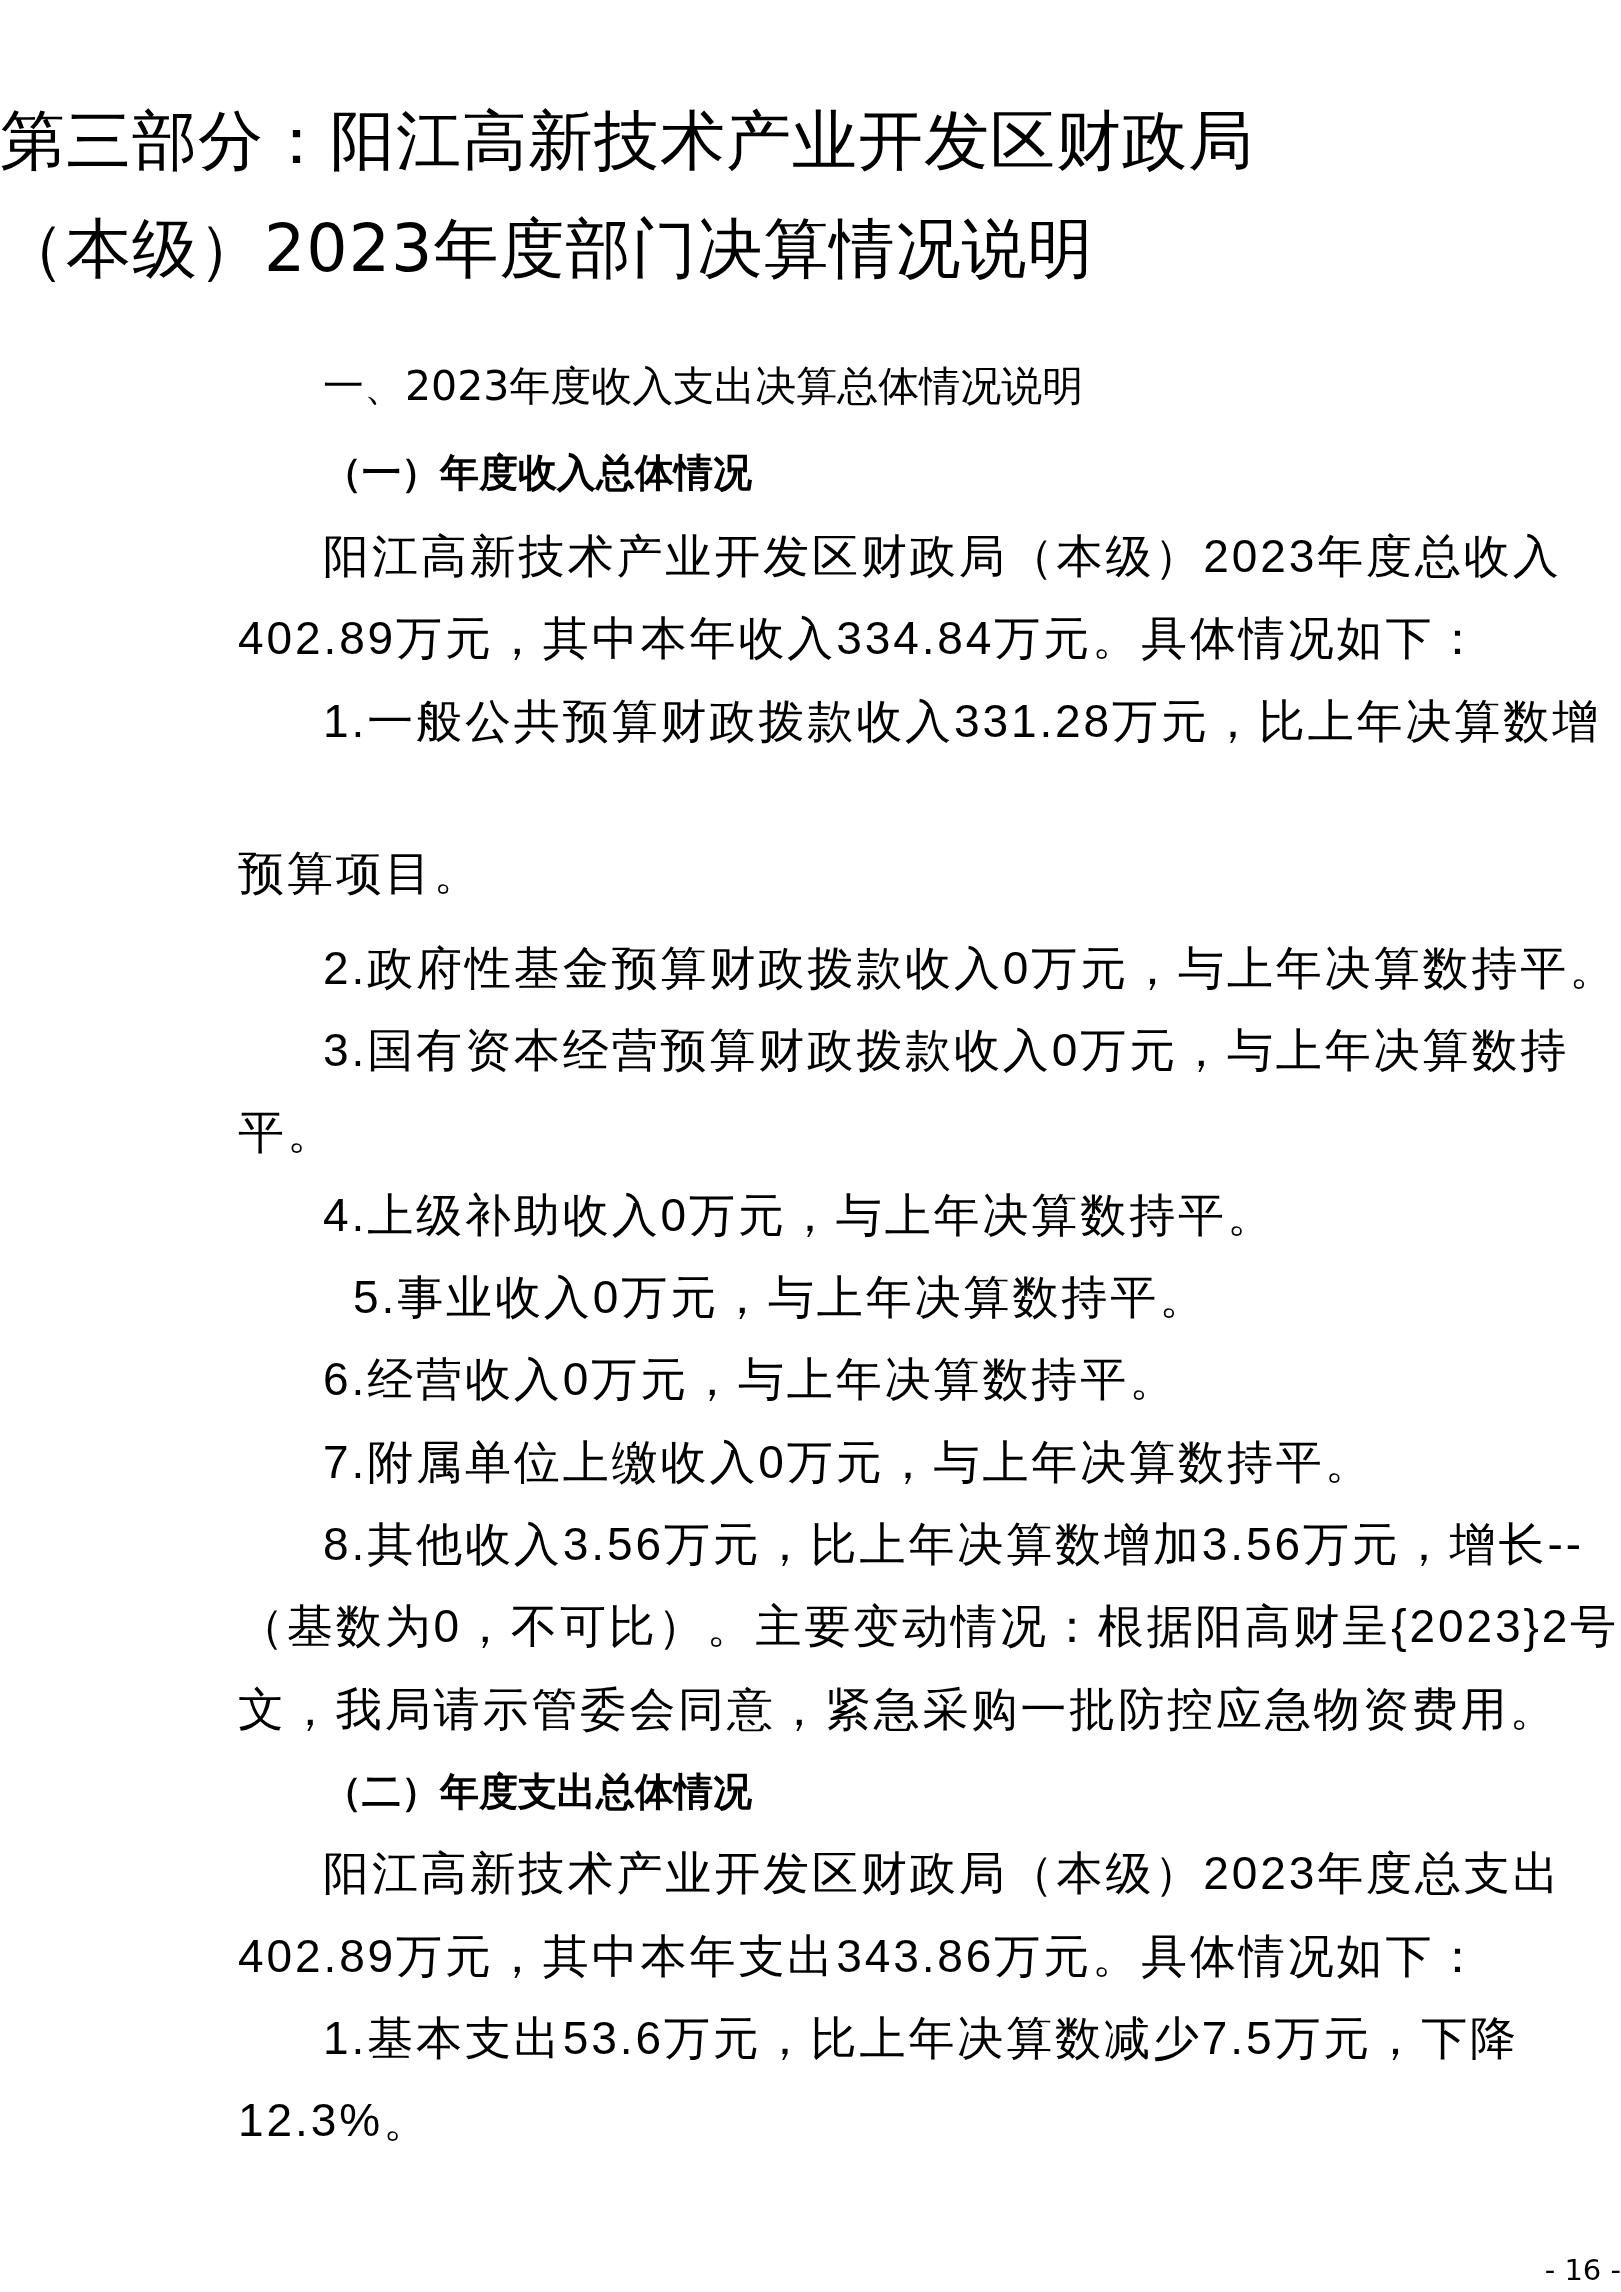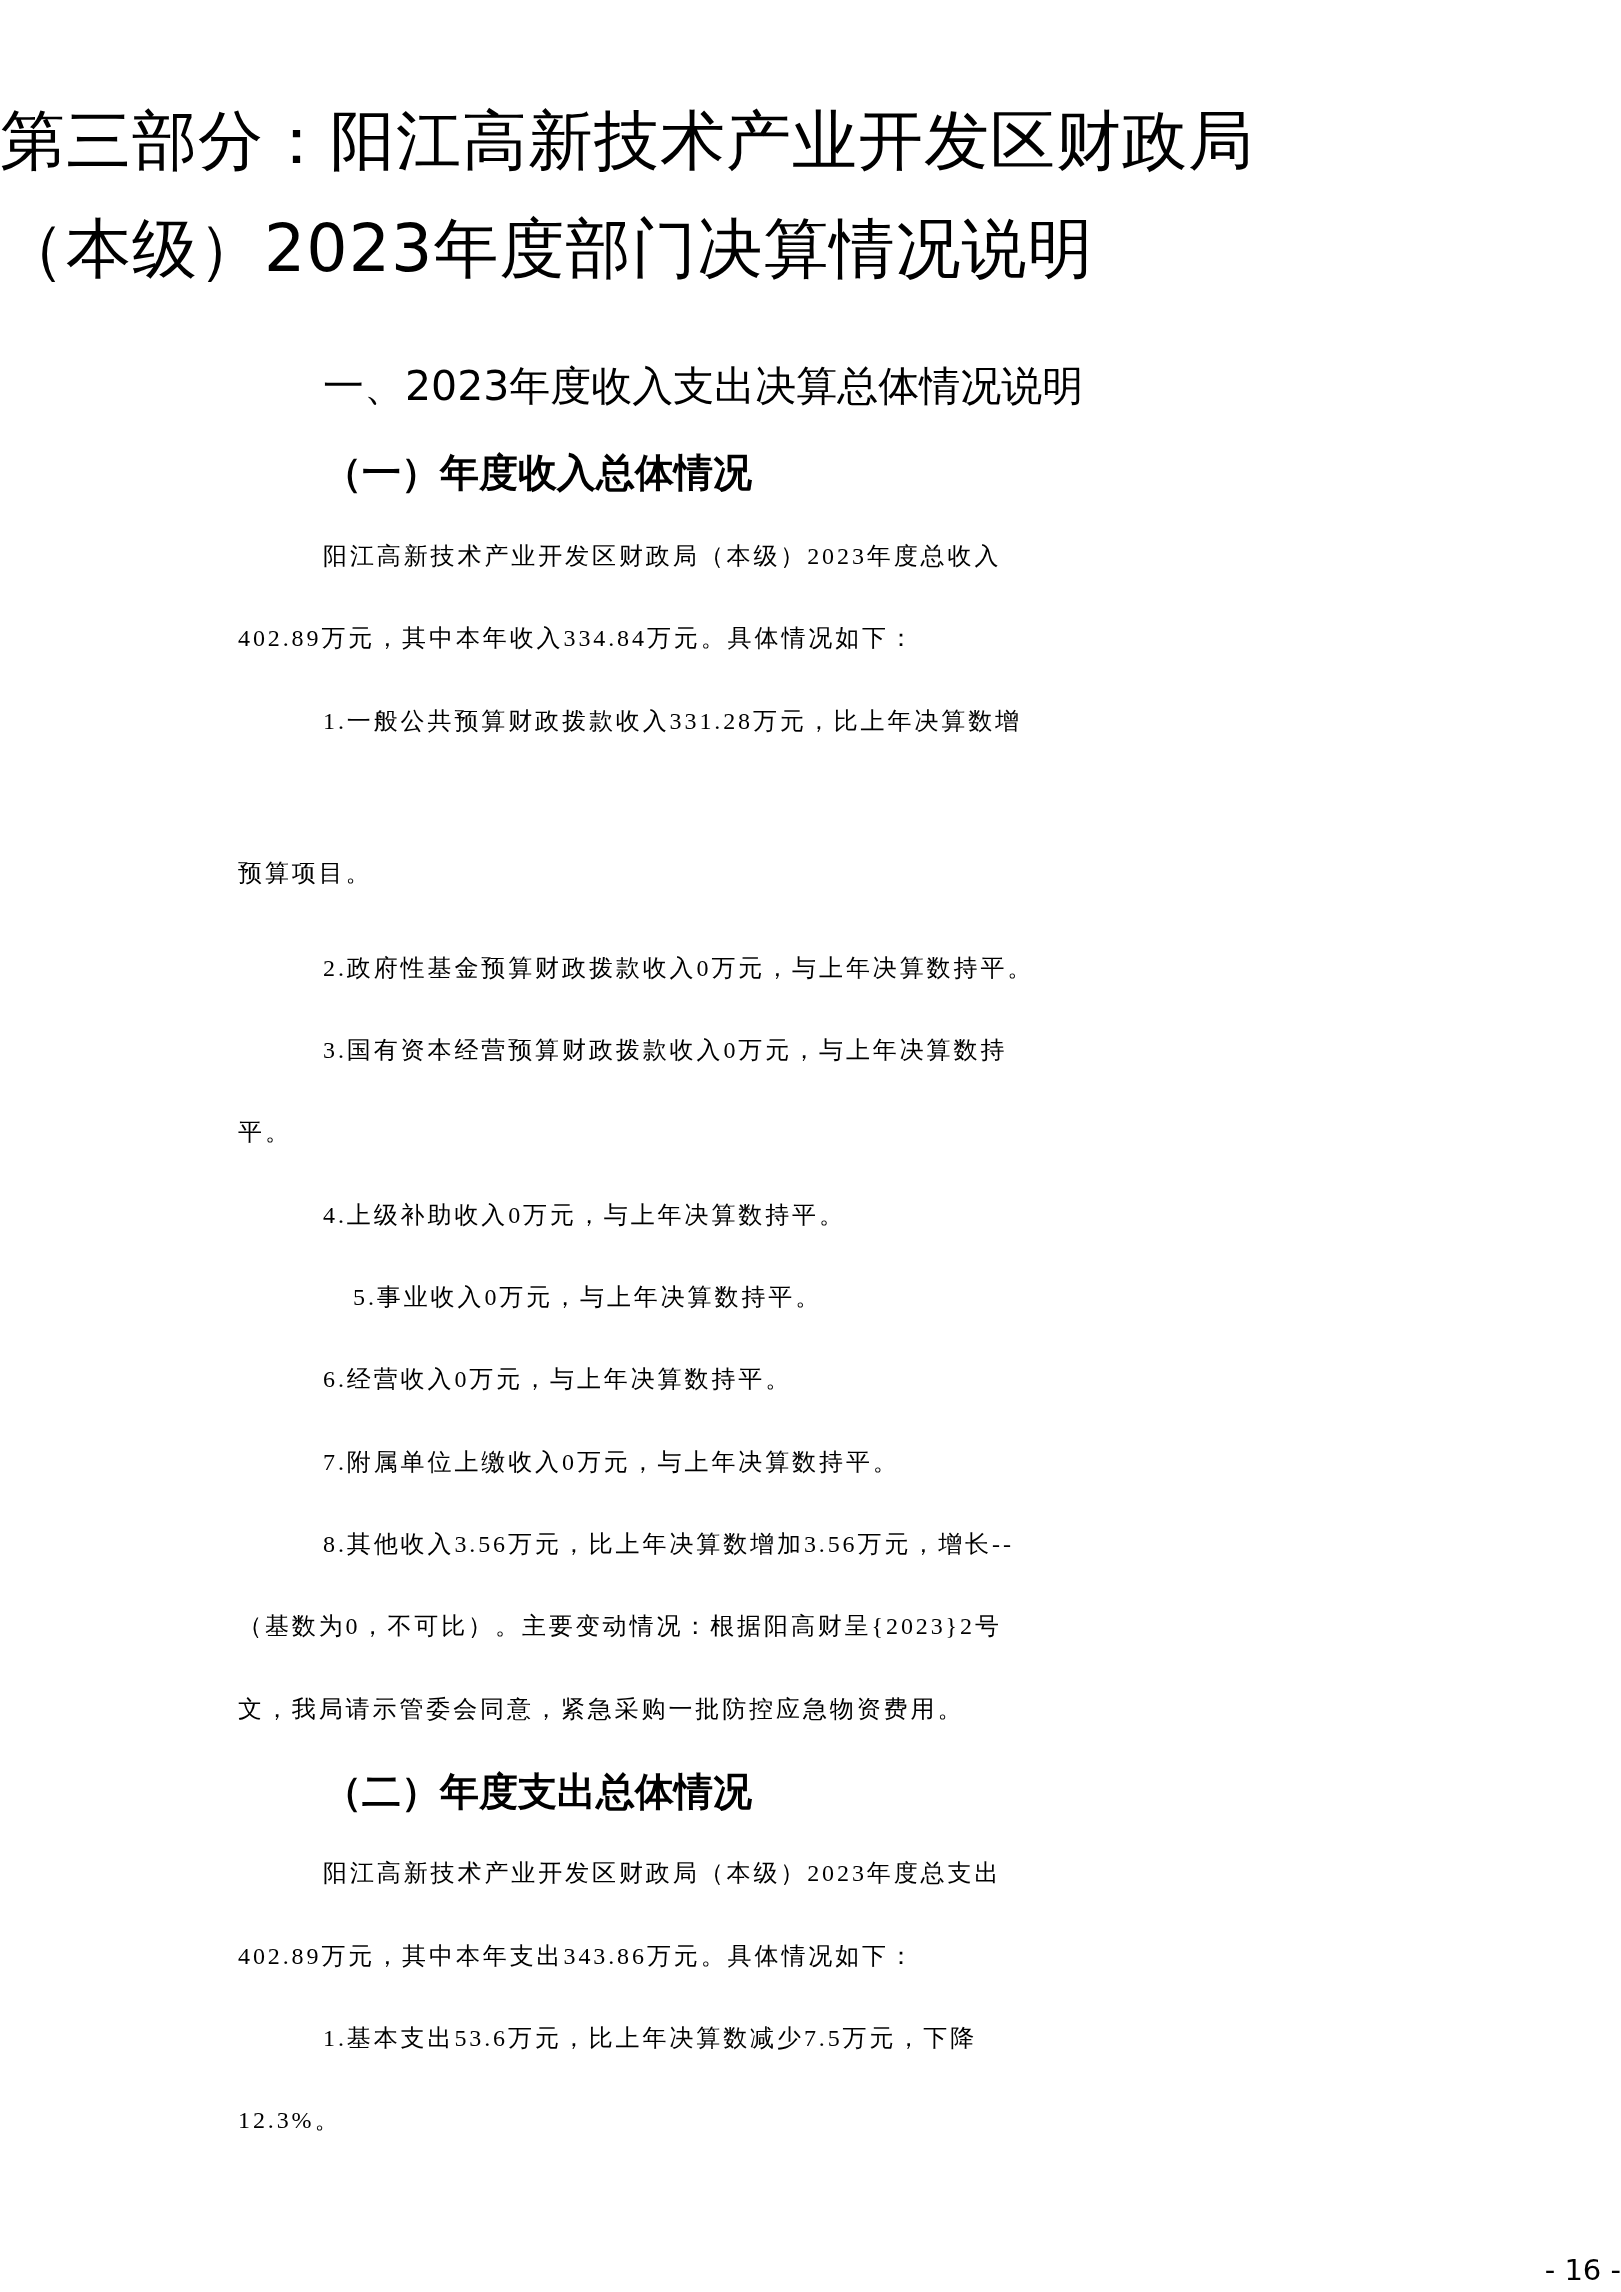--- a/index.html
+++ b/index.html
@@ -12,21 +12,21 @@
   }
   .h1 {
     position: absolute; left: 323px; font-family: "DejaVu Sans", sans-serif;
     font-size: 41px; line-height: 41px; white-space: nowrap;
   }
   .h2 {
     position: absolute; left: 323px; font-family: "DejaVu Sans", sans-serif;
     font-size: 39px; line-height: 39px; font-weight: bold; white-space: nowrap;
   }
   .line {
-    position: absolute; font-family: Liberation Serif, serif; font-size: 24px;
+    position: absolute; font-family: Liberation Sans, sans-serif; font-size: 46px;
     line-height: 39px; white-space: nowrap; letter-spacing: 2.9px;
   }
   .ind { left: 323px; }
   .full { left: 238px; }
   .footer {
     position: absolute; top: 2256px; left: 0; width: 1621px; text-align: right;
     font-family: "DejaVu Sans", sans-serif; font-size: 29px; line-height: 29px;
   }
 </style>
 </head>

